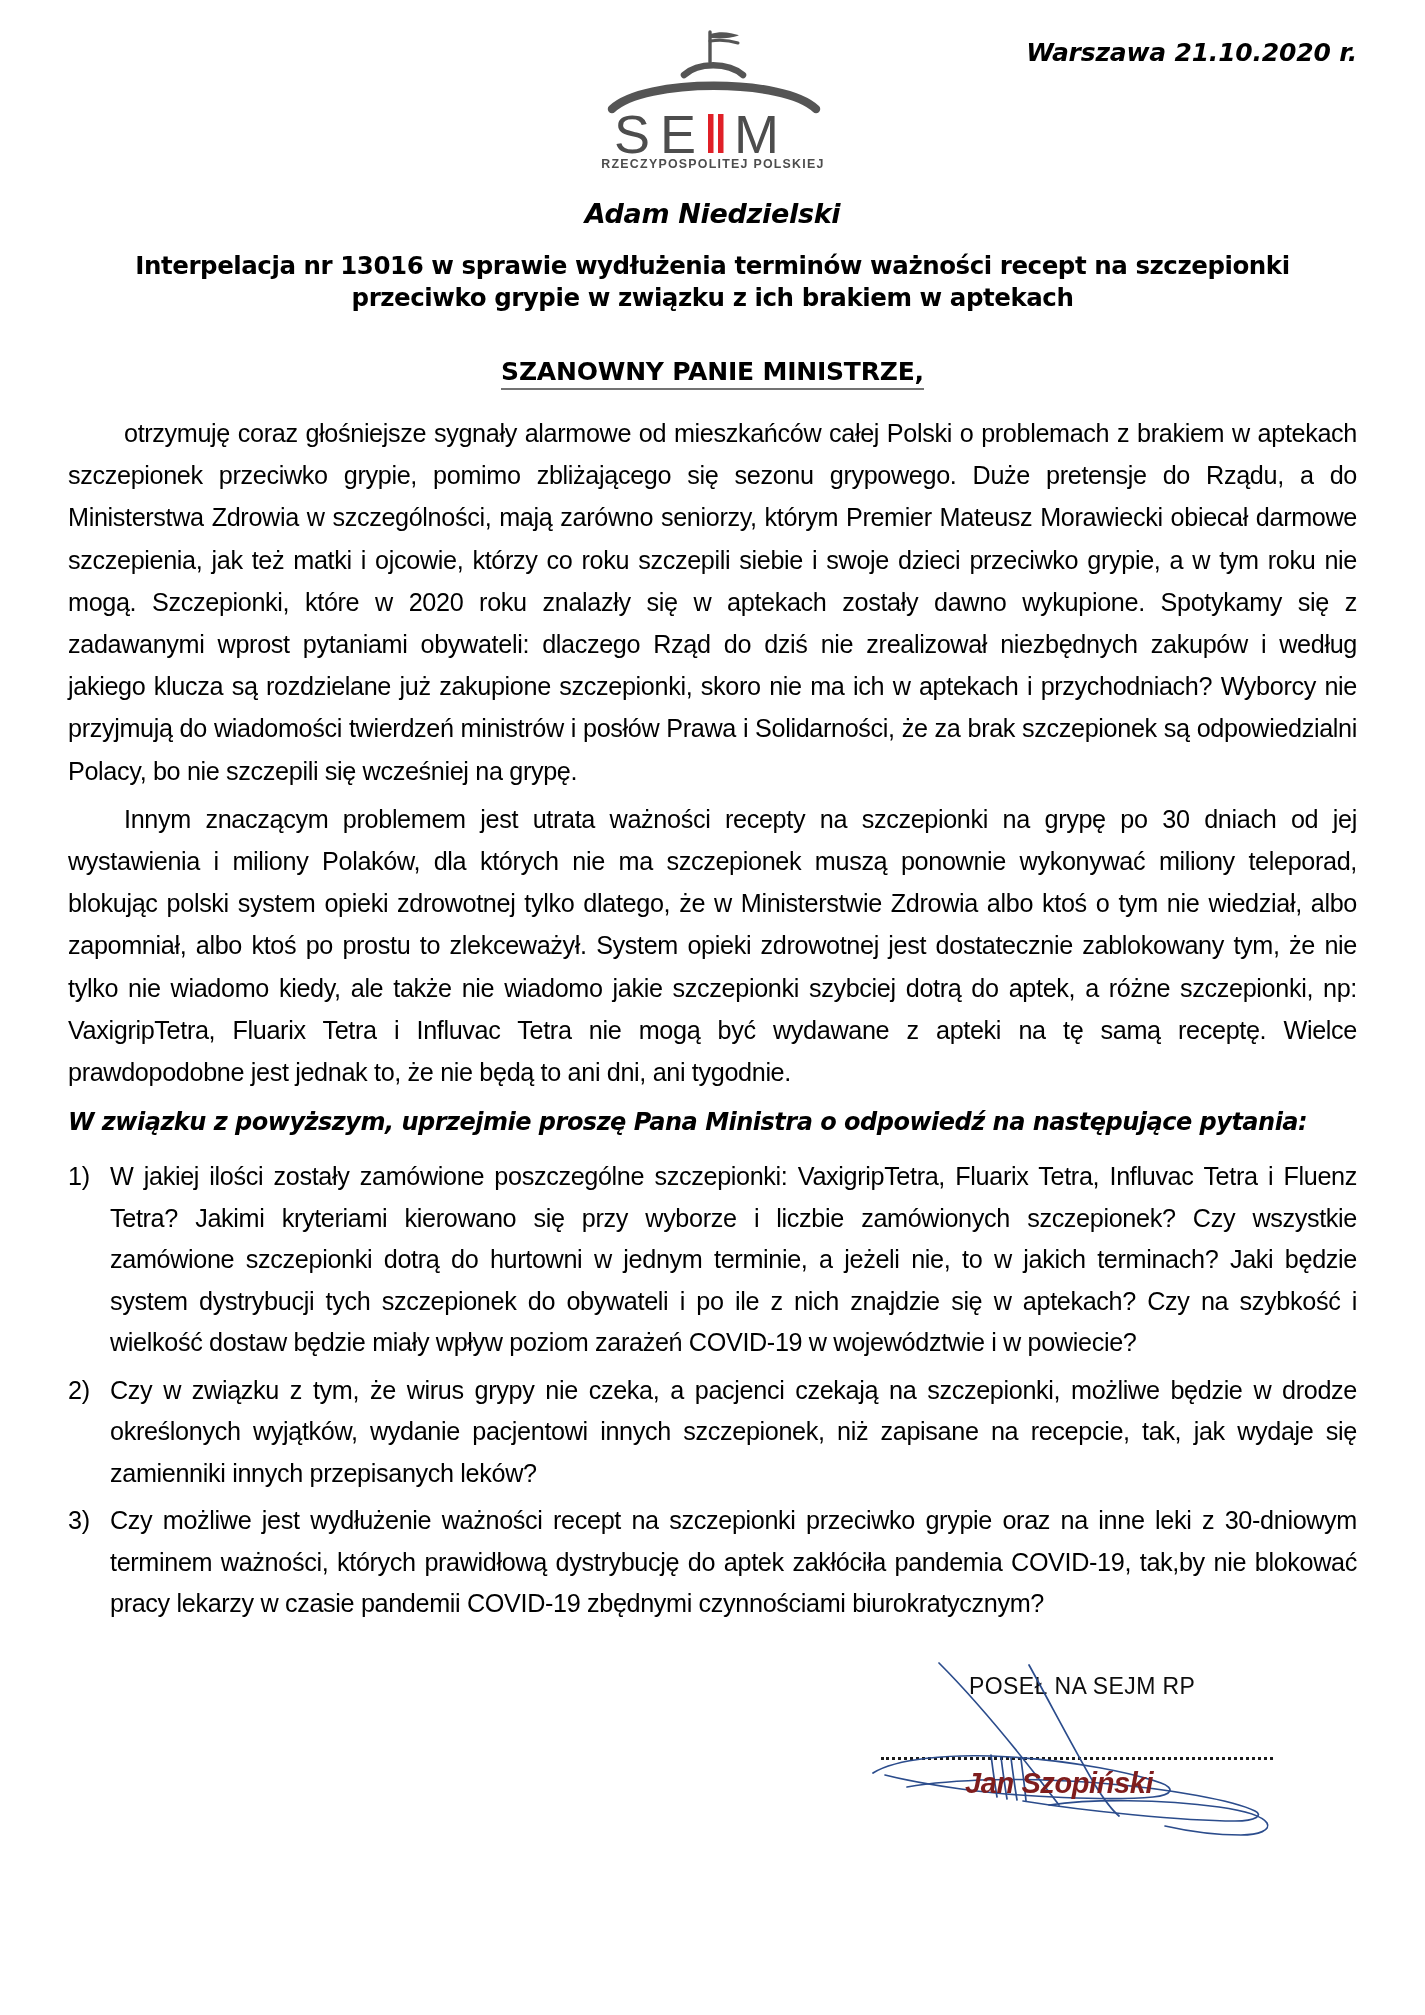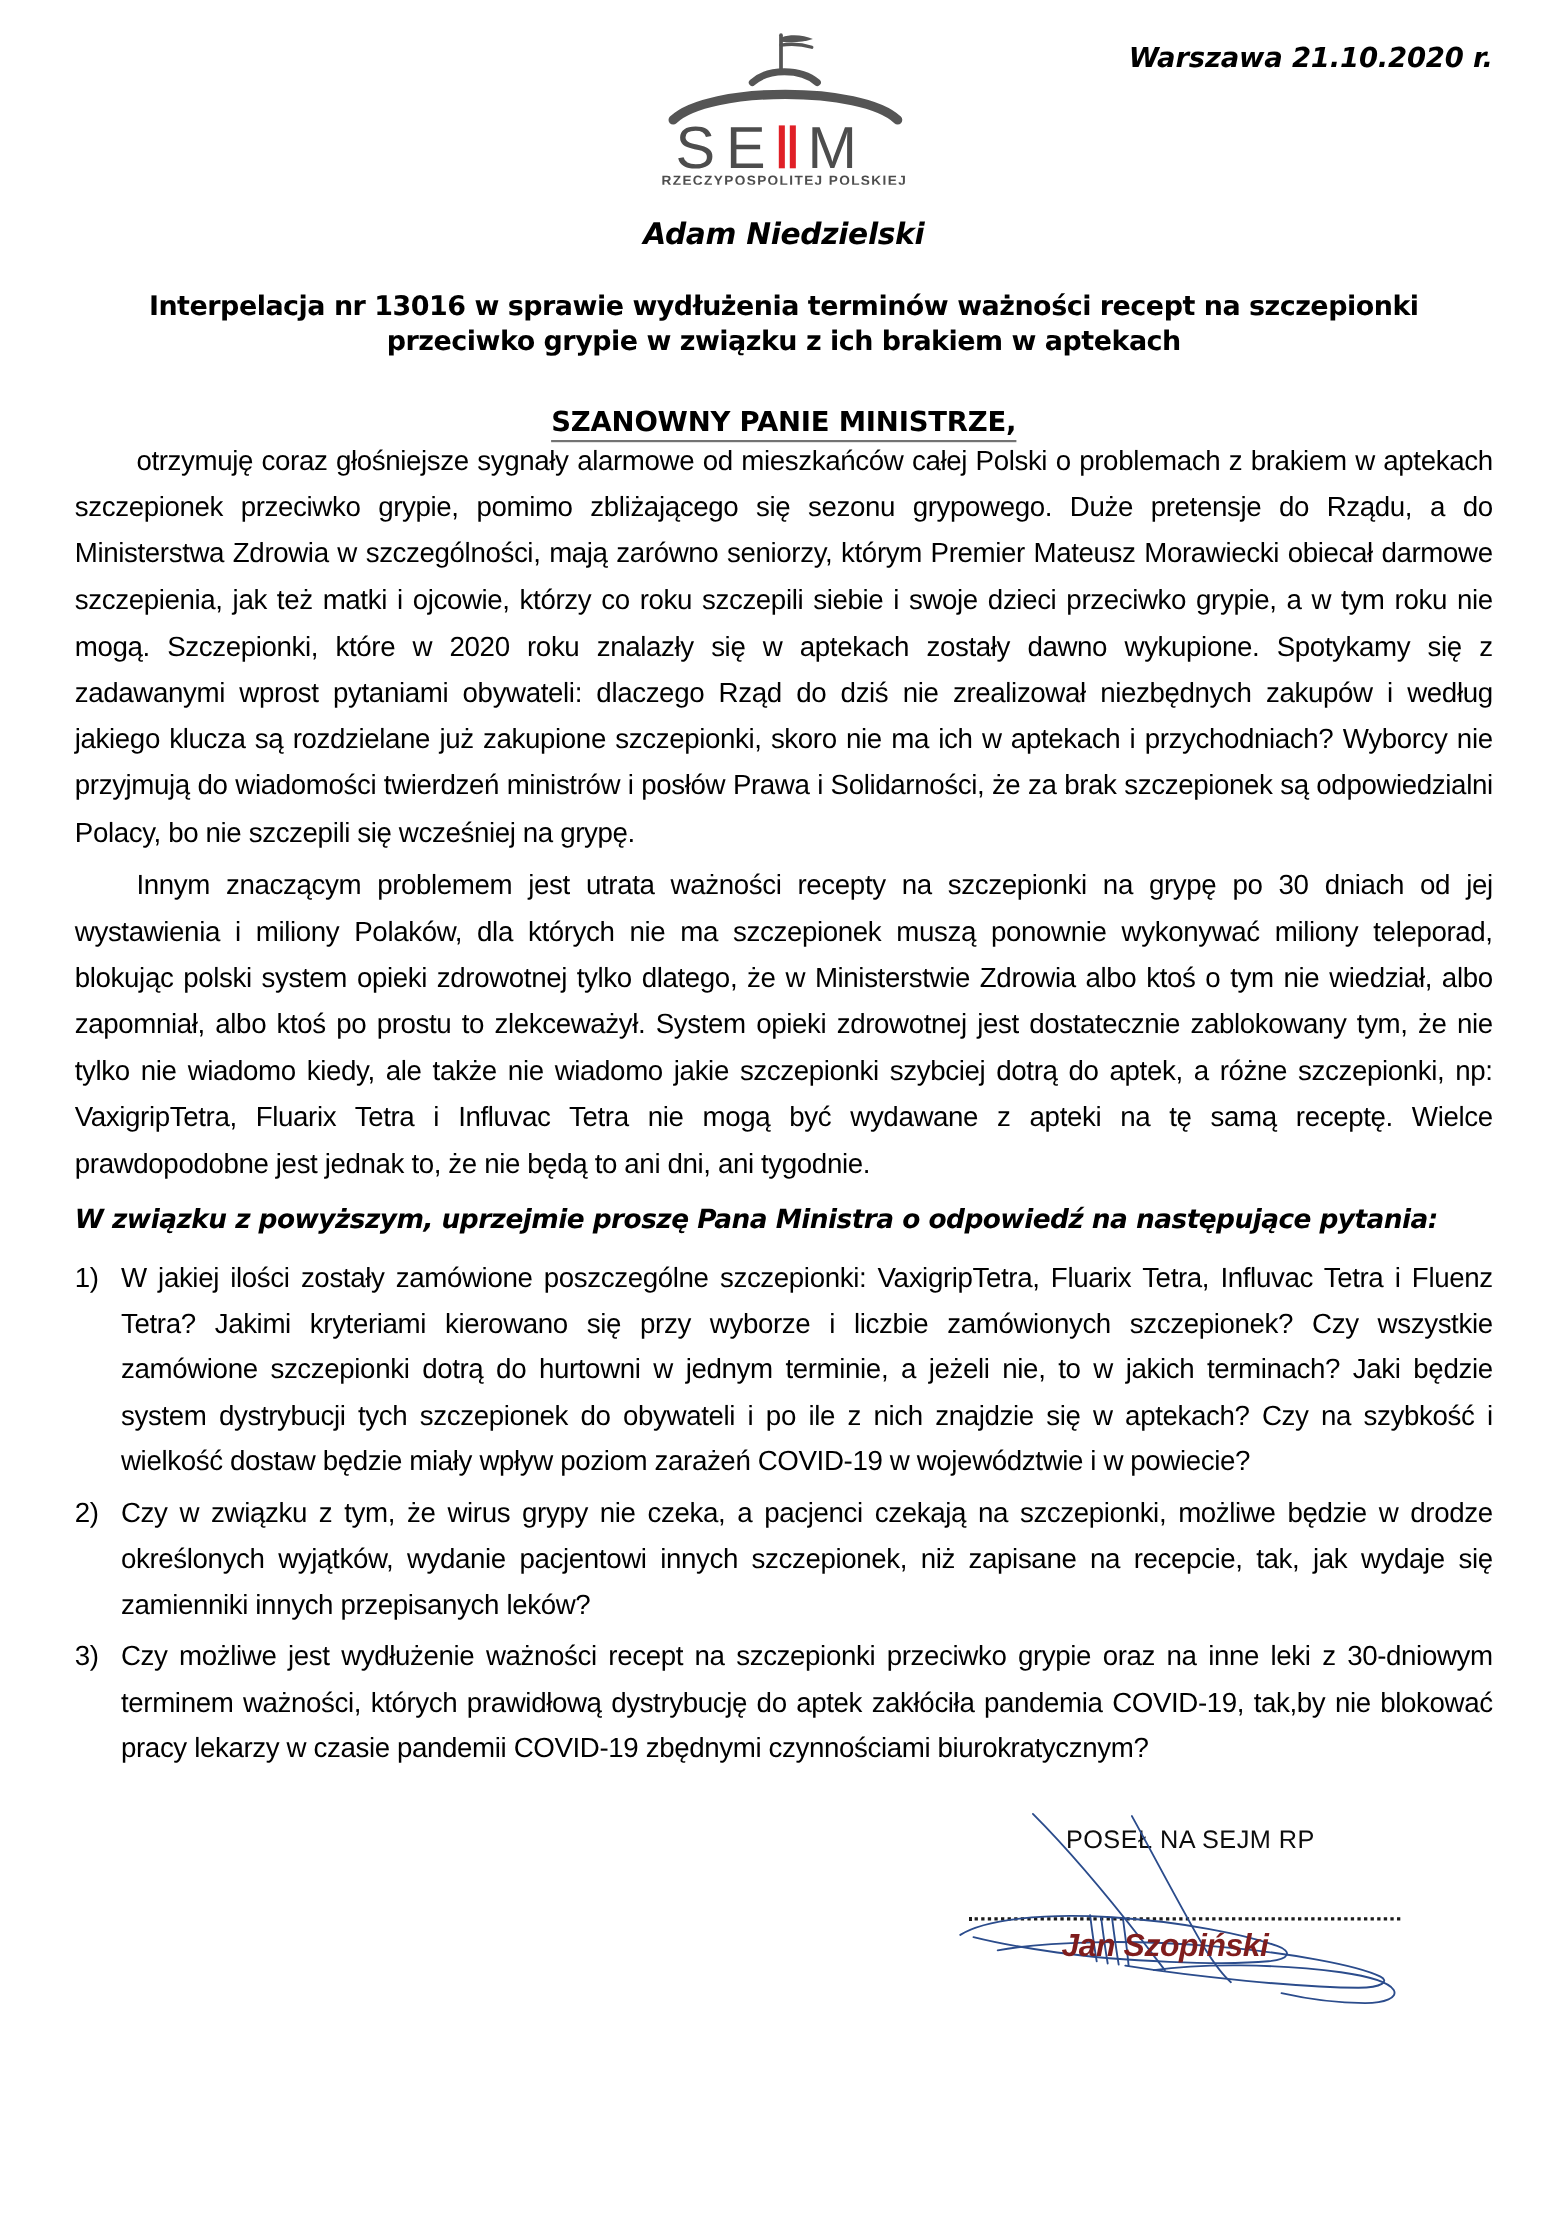--- a/index.html
+++ b/index.html
@@ -68,21 +68,21 @@
     font-family: "Liberation Sans", sans-serif;
     font-weight: 300;
     font-size: 30px;
     line-height: 1.22;
     letter-spacing: 1.6px;
     color: #1a1a1a;
   }
 
   
   .doc-title {
-    margin-top: 32px;
+    margin-top: 20px;
     text-align: center;
     font-family: "DejaVu Sans", sans-serif;
     font-weight: bold;
     font-size: 24.5px;
     line-height: 1.33;
     letter-spacing: -0.45px;
     padding: 0 6px;
   }
 
   
@@ -94,20 +94,21 @@
     font-size: 25px;
     letter-spacing: -0.2px;
   }
   .salutation span {
     border-bottom: 2px solid #737373;
     padding-bottom: 2px;
   }
 
   
   .body-text {
+    margin-top: 26px;
   }
   .para {
     text-align: justify;
     text-justify: inter-word;
     font-size: 25.2px;
     line-height: 42.2px;
     letter-spacing: -0.35px;
     text-indent: 56px;
     margin: 0 0 6px 0;
     hyphens: manual;

